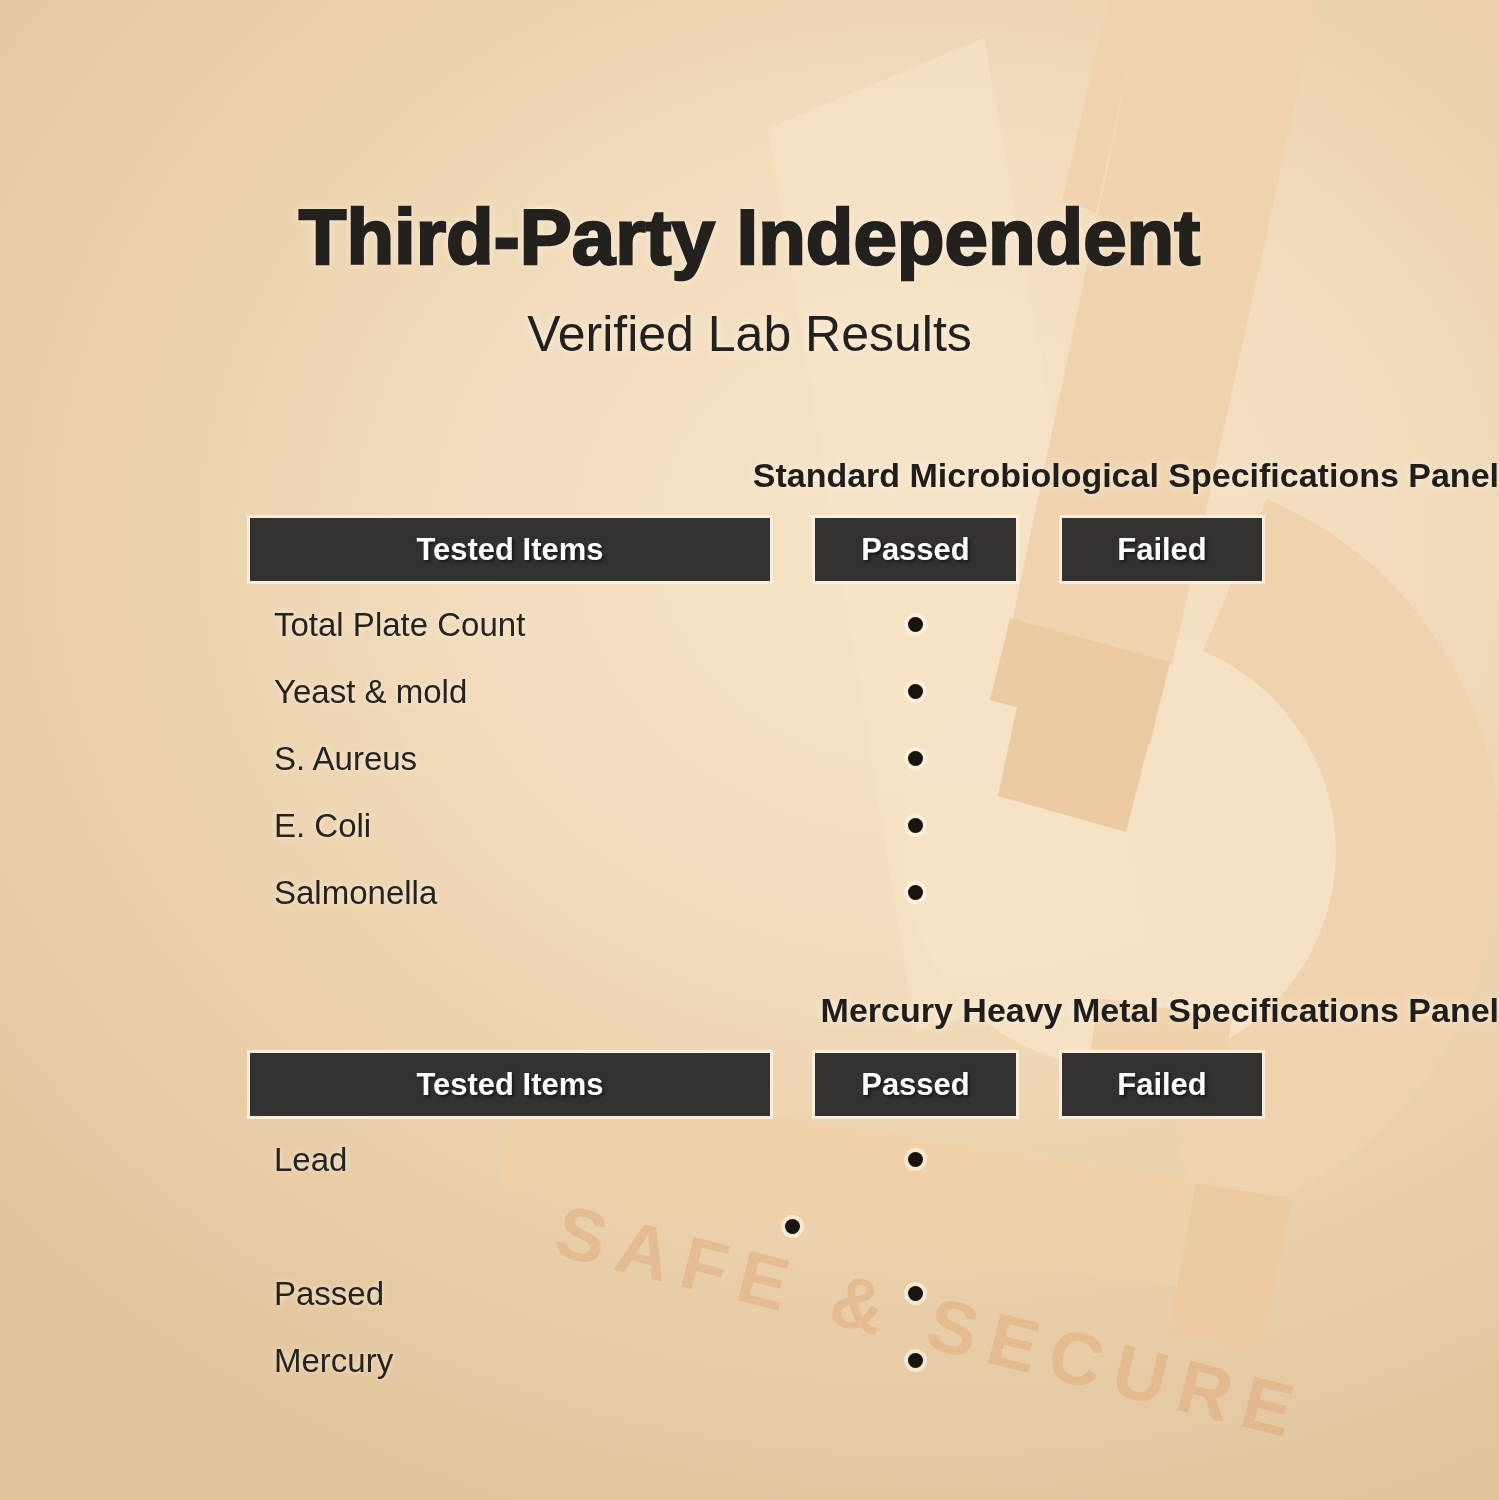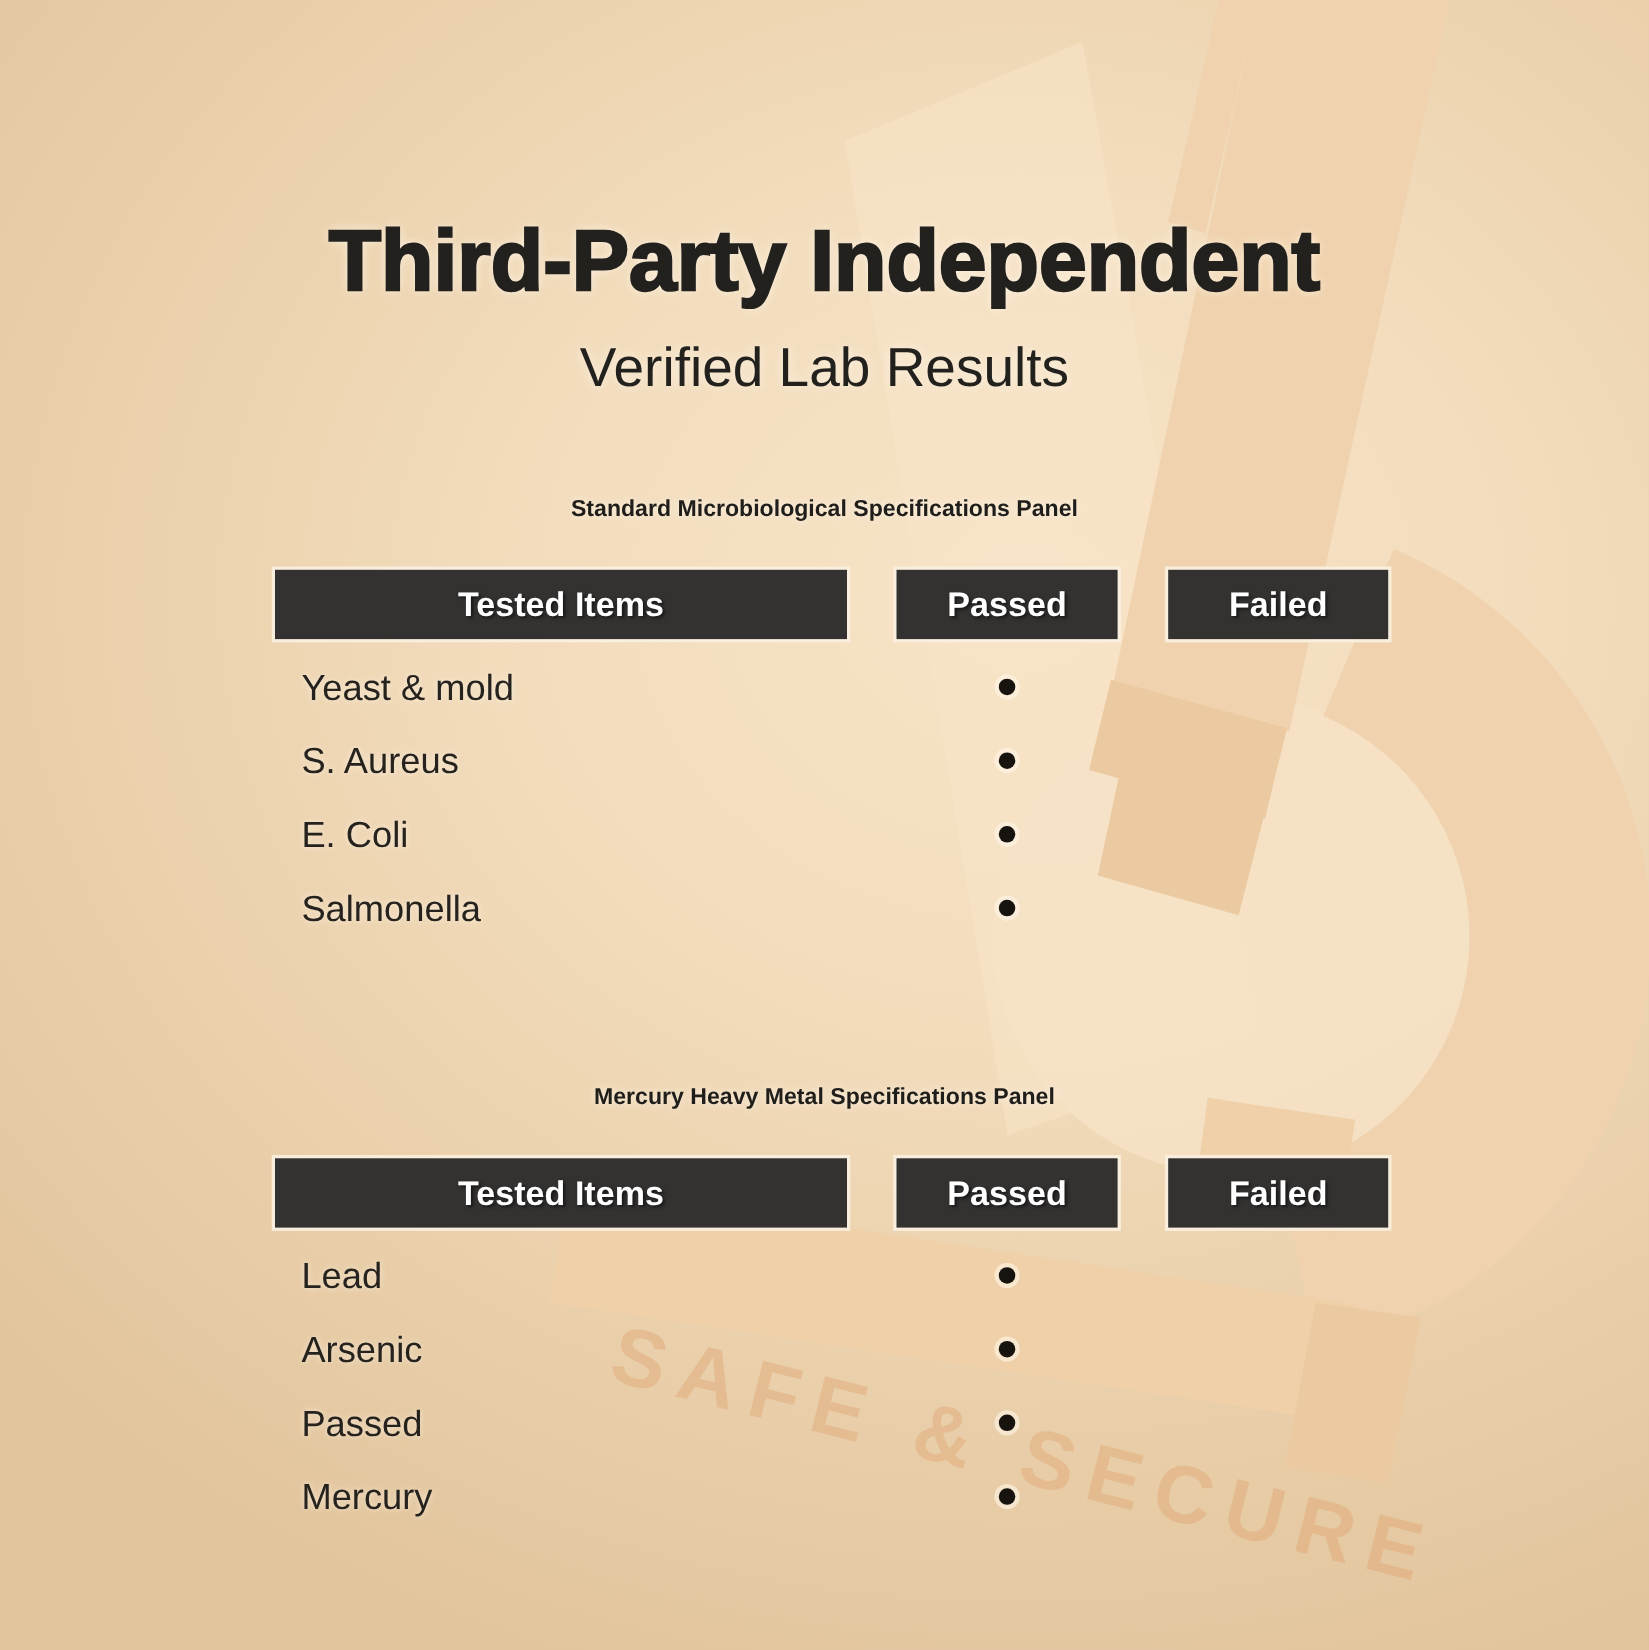--- a/index.html
+++ b/index.html
@@ -27,22 +27,22 @@
   .t2{top:192px;font-size:78px;font-weight:700;letter-spacing:0px;
       -webkit-text-stroke:2.4px #23211e;
       text-shadow:0 0 10px rgba(255,250,240,0.85);}
   .t3{top:305px;font-size:50px;font-weight:400;
       text-shadow:0 0 10px rgba(255,250,240,0.85);}
   
   .panel{position:absolute;left:0;top:0;width:100%;}
   .panel-1{top:443px;}
   .panel-2{top:978px;}
   .panel-title{
-    position:absolute;top:0;left:0;width:100%;height:40px;line-height:40px;
-    text-align:center;font-size:21px;font-weight:700;color:#201e1b;
+    position:absolute;top:12px;left:0;width:100%;height:40px;line-height:40px;
+    text-align:right;font-size:34px;font-weight:700;color:#201e1b;
     text-shadow:0 0 8px rgba(255,250,240,0.8);
   }
   .panel-header,.panel-rows{
     position:absolute;left:250px;width:1208px;
   }
   .panel-header{top:75px;display:grid;grid-template-columns:520px 45px 201px 46px 200px;}
   .hbox{
     height:63px;display:flex;align-items:center;justify-content:center;
     background:#343231;color:#ffffff;font-size:31px;font-weight:700;
     box-shadow:0 0 0 3px rgba(250,241,227,0.85);
@@ -98,20 +98,31 @@
     <div class="panel-title">Standard Microbiological Specifications Panel</div>
     <div class="panel-header">
       <div class="hbox">Tested Items</div>
       <div></div>
       <div class="hbox">Passed</div>
       <div></div>
       <div class="hbox">Failed</div>
     </div>
     <div class="panel-rows">
           <div class="row">
+    <div class="cell item">Total Plate Count</div>
+    <div></div>
+    <div class="cell passed">
+      <span class="dot passed-dot"></span>
+    </div>
+    <div></div>
+    <div class="cell failed">
+      
+    </div>
+  </div>
+          <div class="row">
     <div class="cell item">Yeast &amp; mold</div>
     <div></div>
     <div class="cell passed">
       <span class="dot passed-dot"></span>
     </div>
     <div></div>
     <div class="cell failed">
       
     </div>
   </div>
@@ -165,21 +176,20 @@
     <div></div>
     <div class="cell passed">
       <span class="dot passed-dot"></span>
     </div>
     <div></div>
     <div class="cell failed">
       
     </div>
   </div>
           <div class="row">
-    <div class="cell item">Arsenic</div>
     <div></div>
     <div class="cell passed">
       <span class="dot passed-dot"></span>
     </div>
     <div></div>
     <div class="cell failed">
       
     </div>
   </div>
           <div class="row">

